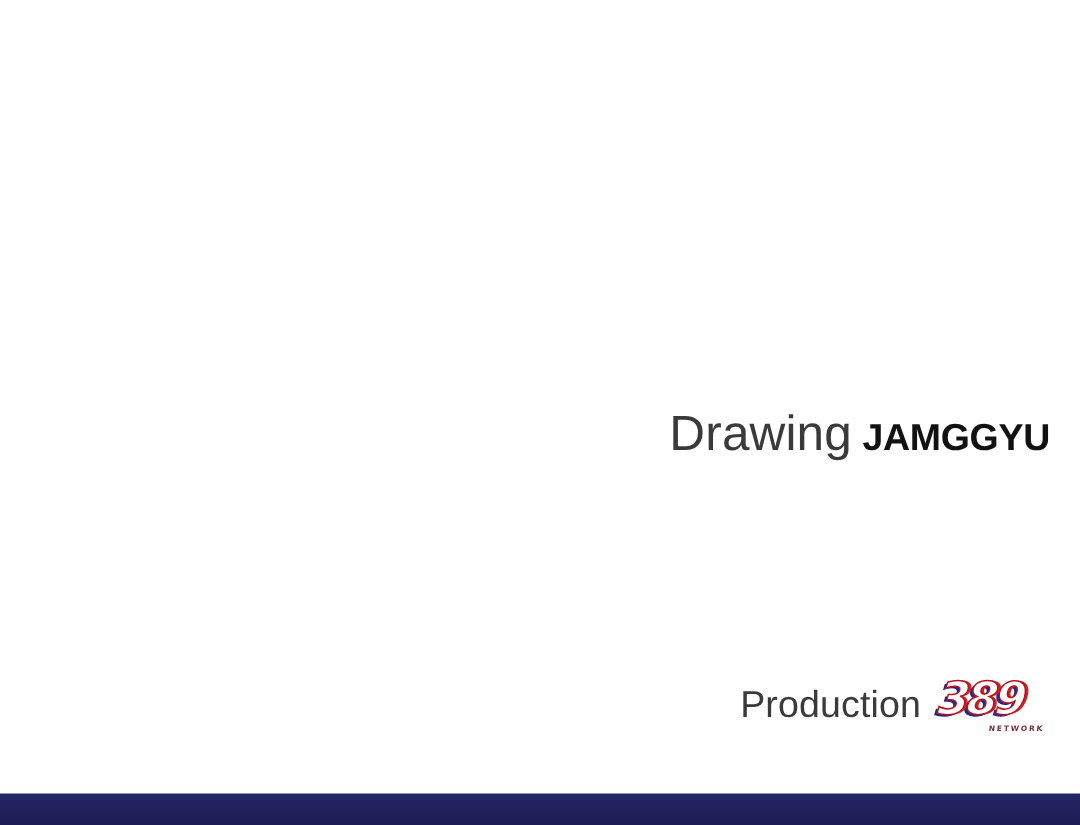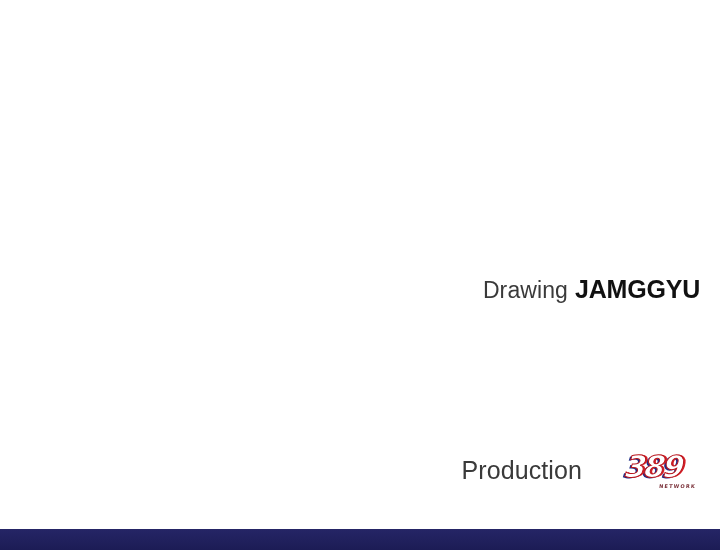--- a/index.html
+++ b/index.html
@@ -41,21 +41,21 @@
   }
 
   .credit-line {
     height: 34px;
     line-height: 34px;
     white-space: nowrap;
     color: #1c1c1c;
   }
 
   .credit-role {
-    font-size: 23px;
+    font-size: 33px;
     font-weight: 300;
     letter-spacing: 0.1px;
     color: #3a3a3a;
   }
 
   .credit-name {
     font-size: 25px;
     font-weight: 700;
     letter-spacing: -0.2px;
     color: #111111;
@@ -64,21 +64,21 @@
   }
 
   
   .production-row {
     position: absolute;
     right: 22px;
     top: 450px;
     display: flex;
     align-items: center;
     justify-content: flex-end;
-    gap: 32px;
+    gap: 0;
   }
 
   .production-label {
     font-size: 25px;
     font-weight: 300;
     color: #3a3a3a;
     letter-spacing: 0.1px;
     white-space: nowrap;
   }
 

